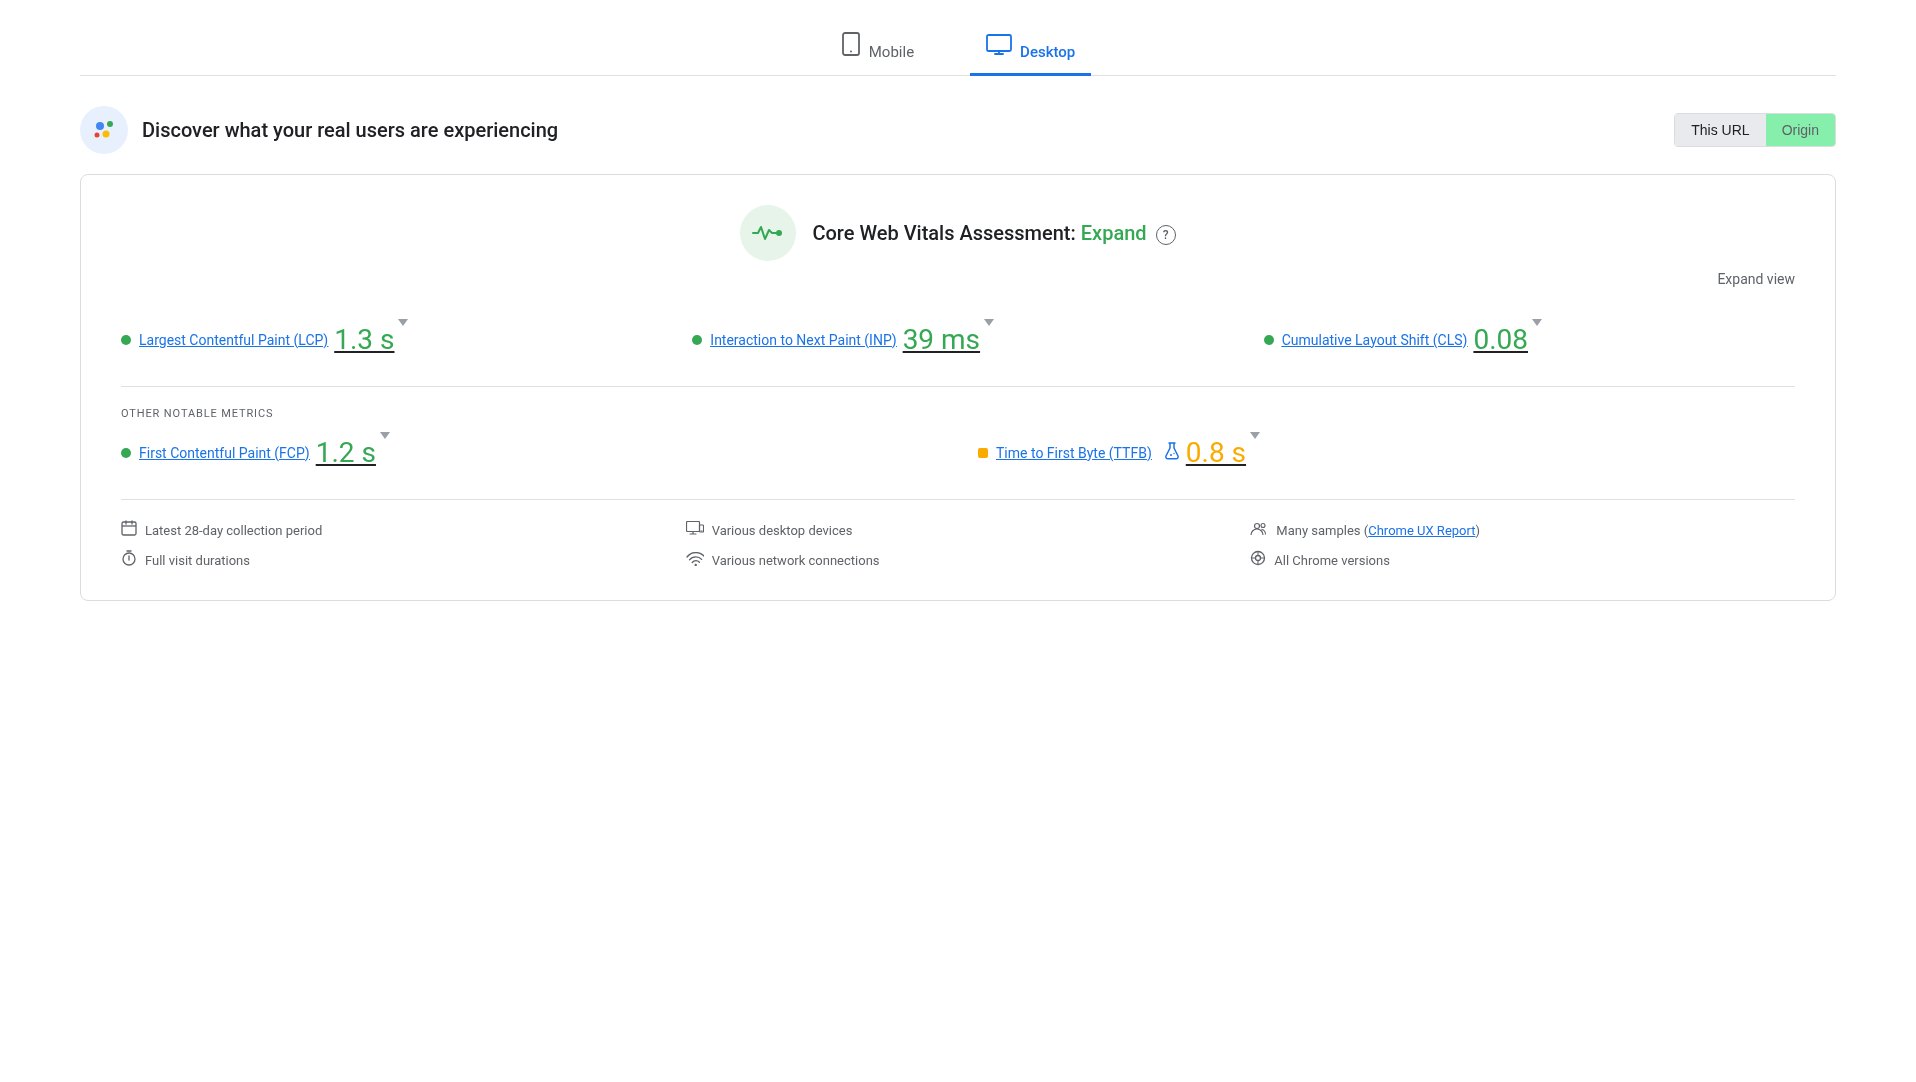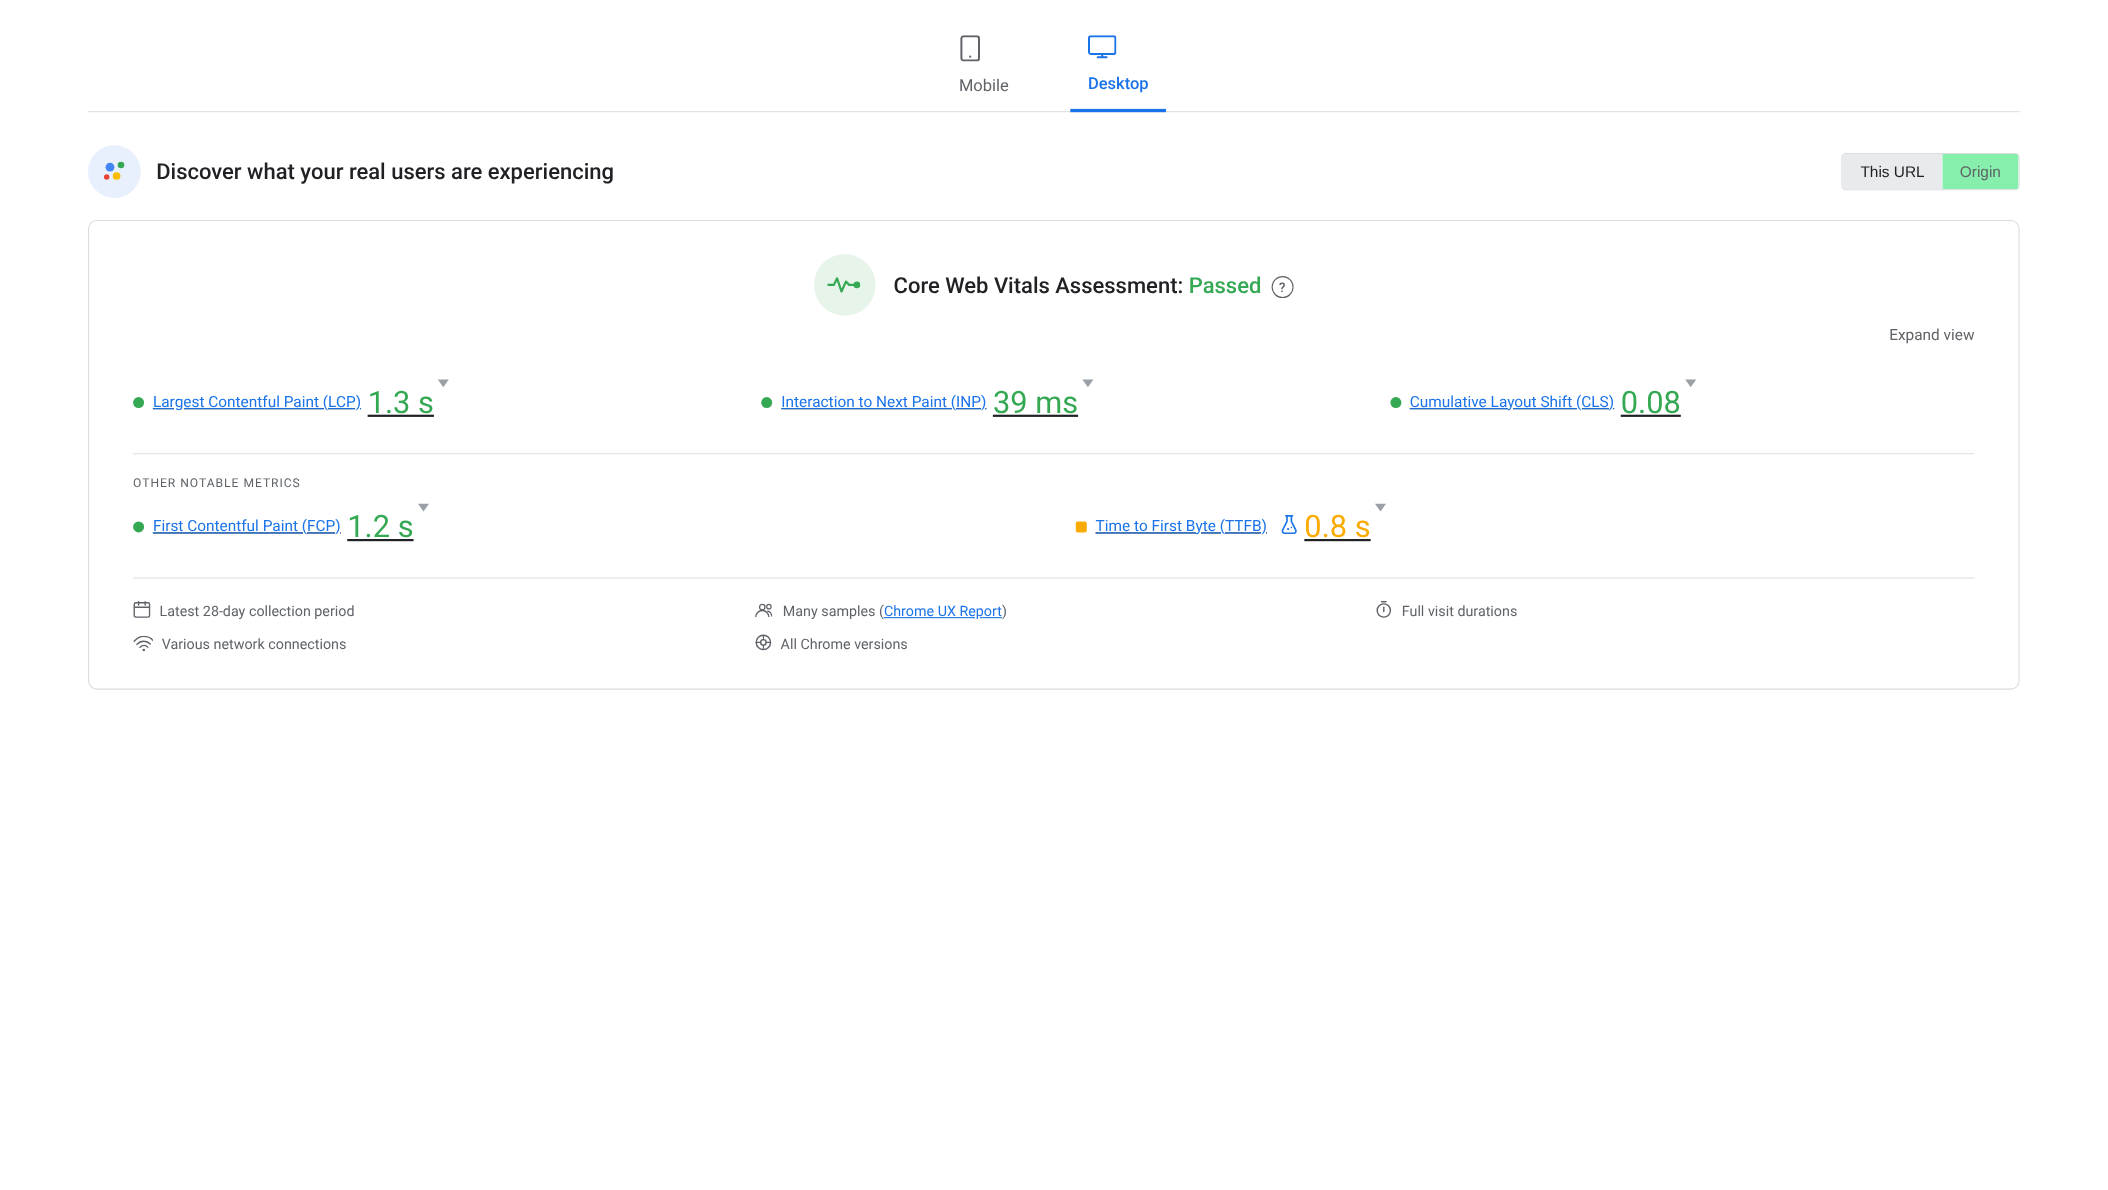--- a/index.html
+++ b/index.html
@@ -21,30 +21,29 @@
       display: flex;
       justify-content: center;
       gap: 40px;
       margin-bottom: 30px;
       border-bottom: 1px solid #e0e0e0;
       padding-bottom: 0;
     }
 
     .tab {
       display: flex;
-      align-items: flex-start;
+      align-items: flex-end;
       gap: 8px;
       padding: 12px 16px;
       cursor: pointer;
       font-size: 15px;
       color: #5f6368;
       border-bottom: 3px solid transparent;
       margin-bottom: -1px;
       text-decoration: none;
-      flex-direction: column;
     }
 
     .tab.active {
       color: #1a73e8;
       border-bottom: 3px solid #1a73e8;
       font-weight: 500;
     }
 
     .tab-icon {
       font-size: 20px;
@@ -346,21 +345,21 @@
 
     <div class="cwv-header">
       <div class="cwv-icon">
         <svg width="32" height="20" viewBox="0 0 32 20" fill="none">
           <path d="M1 10 L6 10 L9 4 L13 16 L17 7 L20 10 L25 10" stroke="#34a853" stroke-width="2" stroke-linecap="round" stroke-linejoin="round" fill="none"></path>
           <circle cx="27" cy="10" r="3" fill="#34a853"></circle>
         </svg>
       </div>
       <span class="cwv-title">
         <span>Core Web Vitals Assessment:</span>
-        <span class="passed">Passed</span>
+        <span class="passed">Expand</span>
         <span class="help-icon">?</span>
       </span>
     </div>
 
     <div class="expand-view">Expand view</div>
 
     <div class="metrics-grid">
 
       <div class="metric-item">
         <div class="metric-label">
@@ -464,20 +463,31 @@
           <svg width="16" height="16" viewBox="0 0 16 16" fill="none">
             <rect x="1" y="2" width="14" height="13" rx="1.5" stroke="#5f6368" stroke-width="1.3" fill="none"></rect>
             <path d="M1 6h14" stroke="#5f6368" stroke-width="1.3"></path>
             <path d="M5 1v3M11 1v3" stroke="#5f6368" stroke-width="1.3" stroke-linecap="round"></path>
           </svg>
         </span>
         <span>Latest 28-day collection period</span>
       </div>
       <div class="footer-item">
         <span class="footer-icon">
+          <svg width="18" height="15" viewBox="0 0 18 15" fill="none">
+            <rect x="0.5" y="0.5" width="13" height="10" rx="1" stroke="#5f6368" stroke-width="1.2" fill="none"></rect>
+            <path d="M4 13h6M7 10.5V13" stroke="#5f6368" stroke-width="1.2" stroke-linecap="round"></path>
+            <rect x="13.5" y="4" width="4" height="7" rx="0.8" stroke="#5f6368" stroke-width="1.1" fill="none"></rect>
+            <path d="M14.5 10h2" stroke="#5f6368" stroke-width="1"></path>
+          </svg>
+        </span>
+        <span>Various desktop devices</span>
+      </div>
+      <div class="footer-item">
+        <span class="footer-icon">
           <svg width="18" height="14" viewBox="0 0 18 14" fill="none">
             <circle cx="7" cy="4" r="2.5" stroke="#5f6368" stroke-width="1.2" fill="none"></circle>
             <path d="M1 13c0-3.3 2.7-6 6-6s6 2.7 6 6" stroke="#5f6368" stroke-width="1.2" fill="none"></path>
             <circle cx="13" cy="3.5" r="2" stroke="#5f6368" stroke-width="1.1" fill="none"></circle>
             <path d="M15.5 12.5c0-2.5-1.6-4.6-4-5.2" stroke="#5f6368" stroke-width="1.1" fill="none"></path>
           </svg>
         </span>
         <span>Many samples (<a href="#">Chrome UX Report</a>)</span>
       </div>
       <div class="footer-item">

